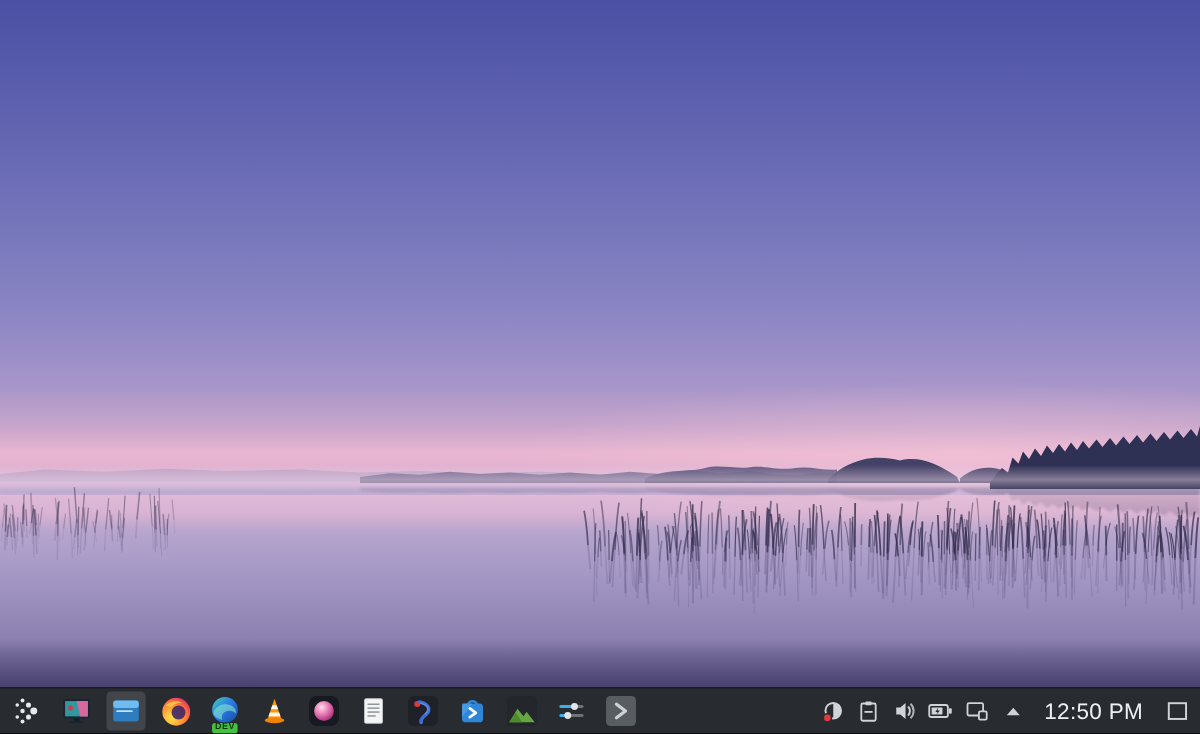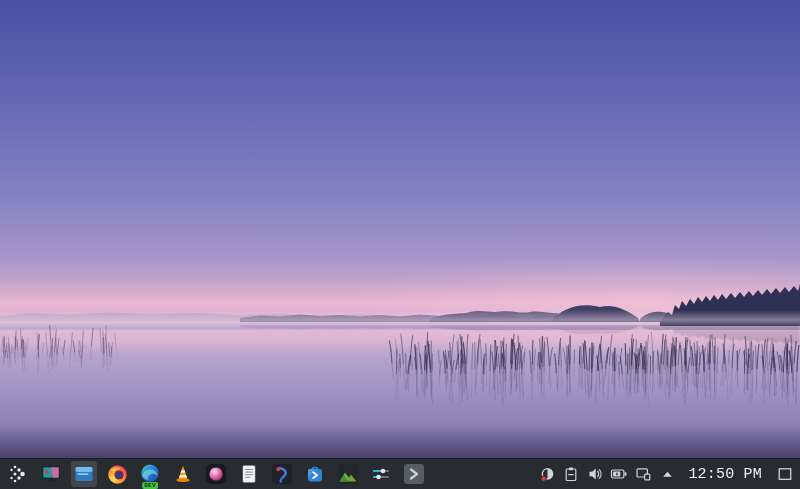--- a/index.html
+++ b/index.html
@@ -17,21 +17,20 @@
   }
   svg.scene{position:absolute;left:0;top:0;display:block;}
   .tree-reflect{filter:blur(1.2px);}
 
   
   .panel{
     position:absolute;left:0;bottom:0;width:800px;height:31px;
     background:#282c30;display:flex;align-items:center;
     padding:0 0 0 5px;box-sizing:border-box;
     border-top:1px solid rgba(0,0,0,.35);
-    font-family:Liberation Mono, monospace;
   }
   .task-icons{display:flex;align-items:center;gap:7px;}
   .task-btn{width:26px;height:26px;display:flex;align-items:center;justify-content:center;
     border-radius:3px;position:relative;flex:0 0 auto;}
   .task-btn.active{background:rgba(255,255,255,.12);}
   .spacer{flex:1;}
   .tray{display:flex;align-items:center;gap:6px;padding-right:6px;}
   .tray-btn{height:22px;min-width:18px;display:flex;align-items:center;justify-content:center;}
   .clock{font-size:15px;color:#eef0f2;letter-spacing:.2px;margin:0 8px 0 6px;white-space:nowrap;}
   .dev-badge{

